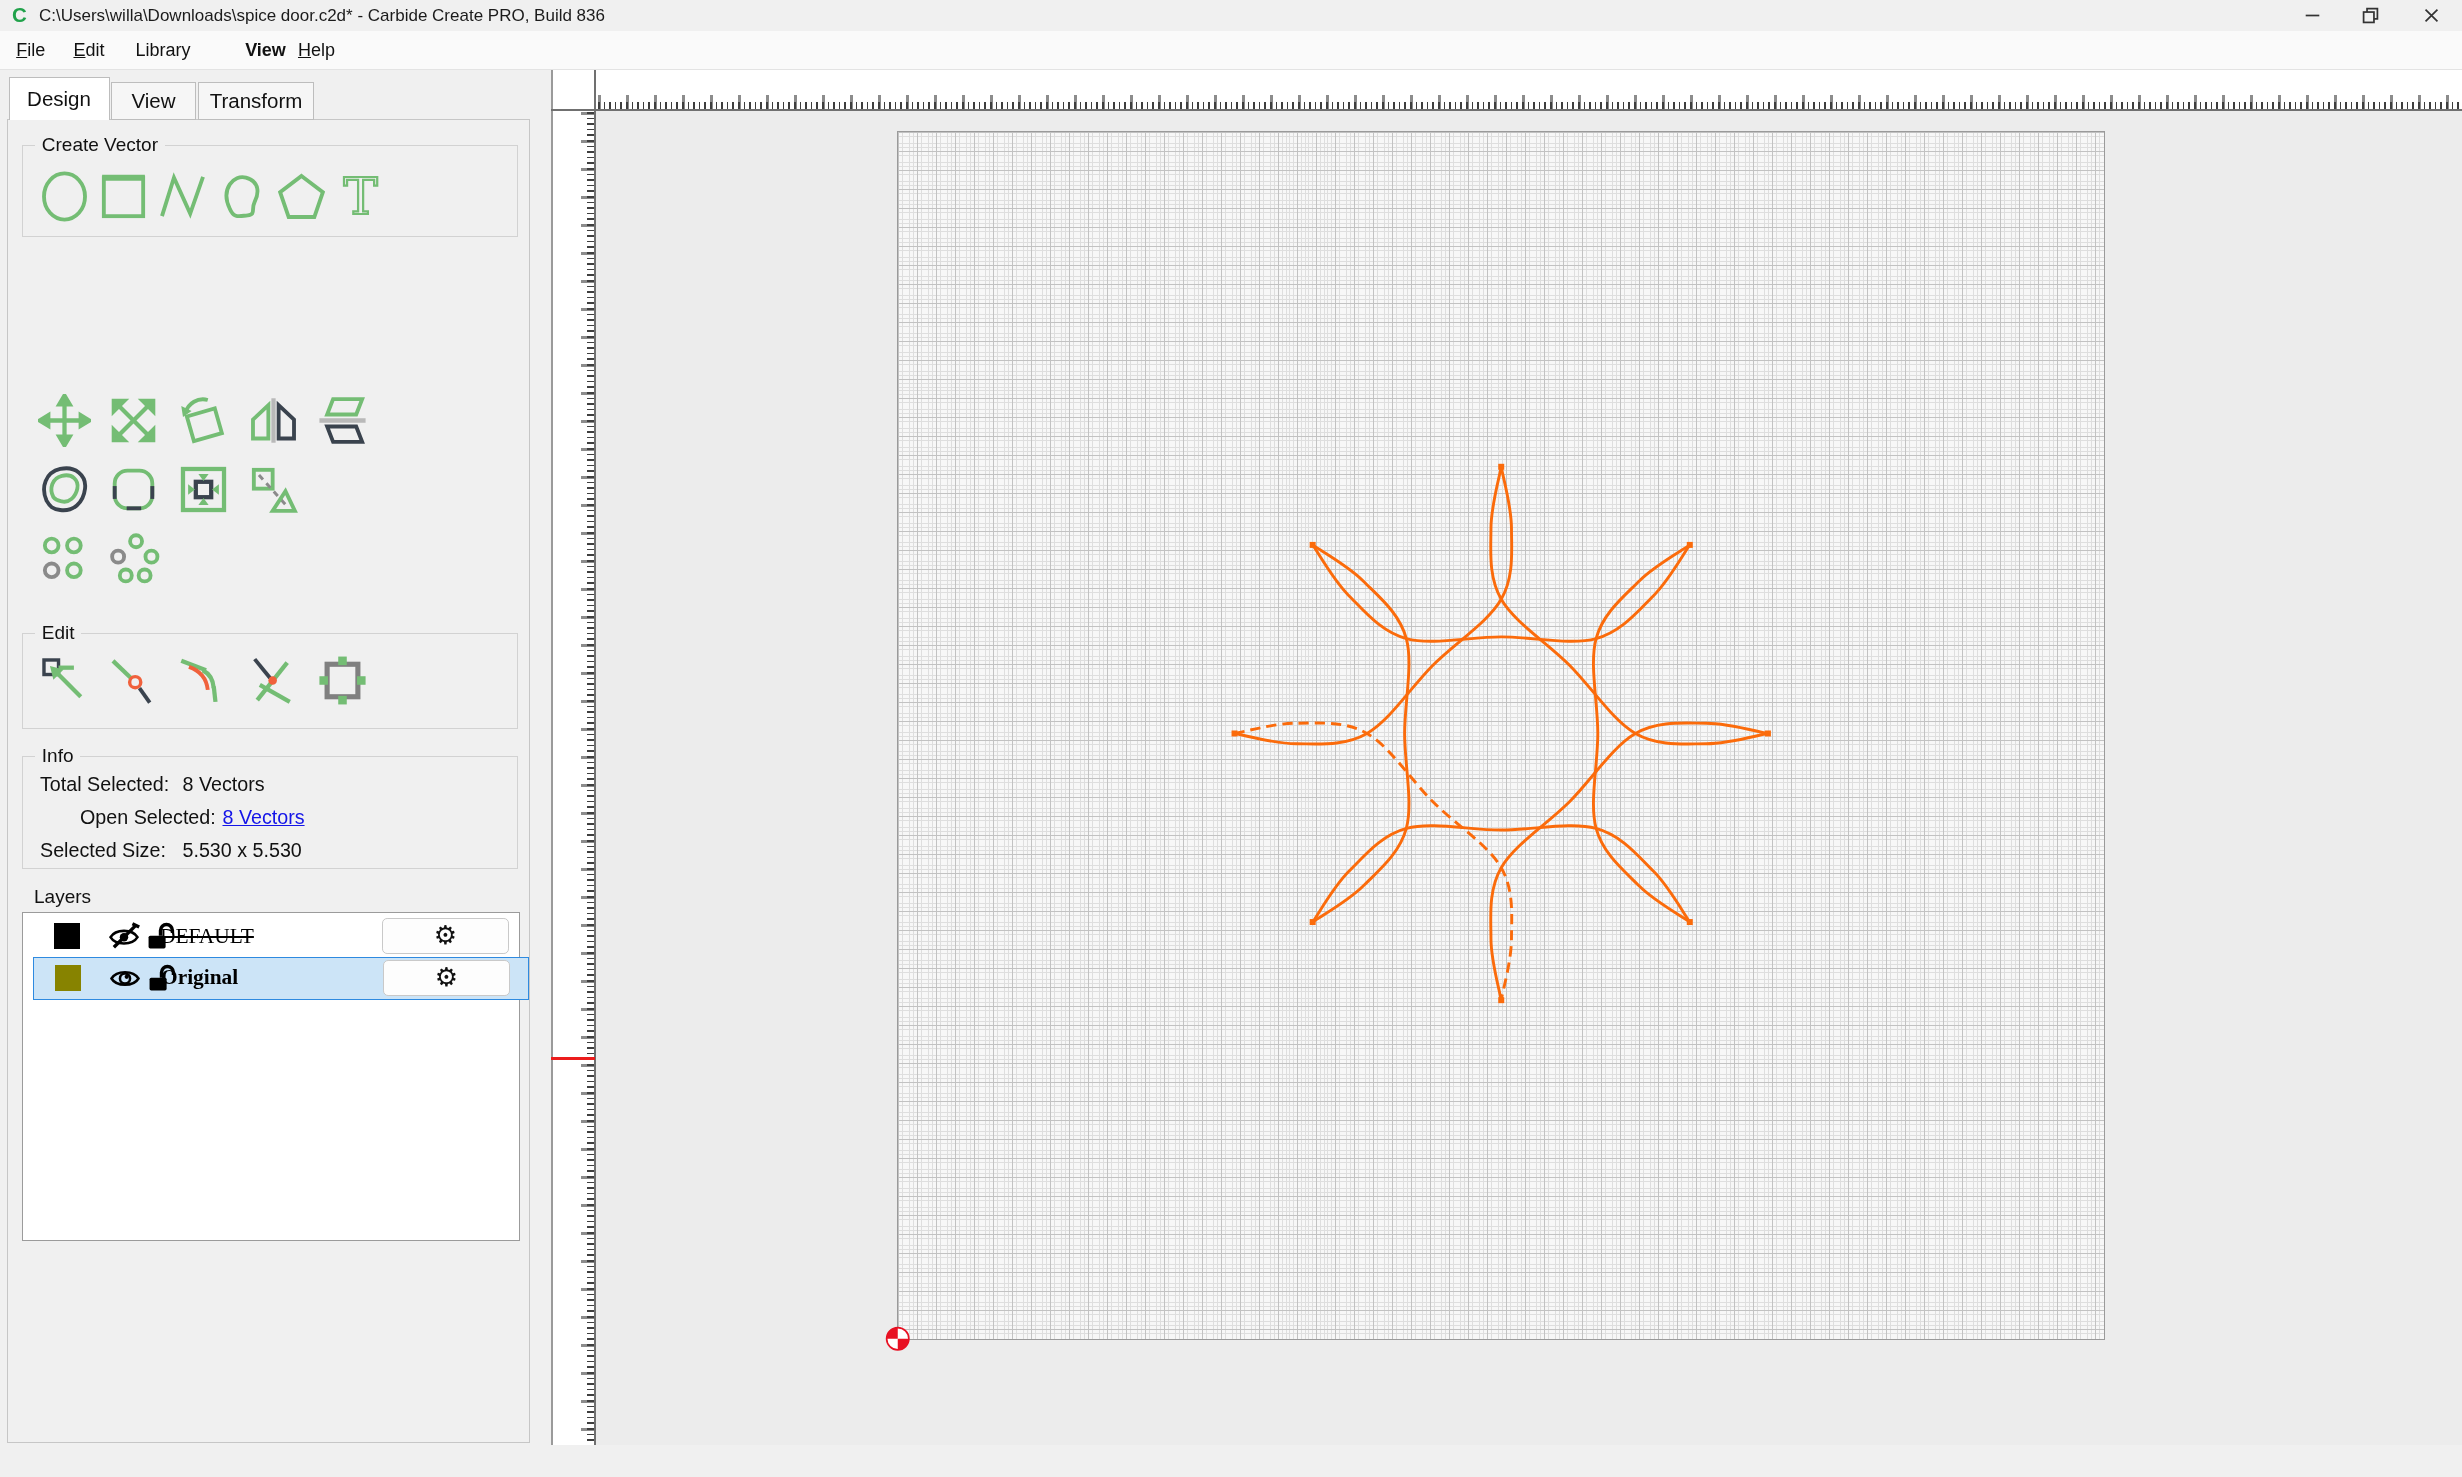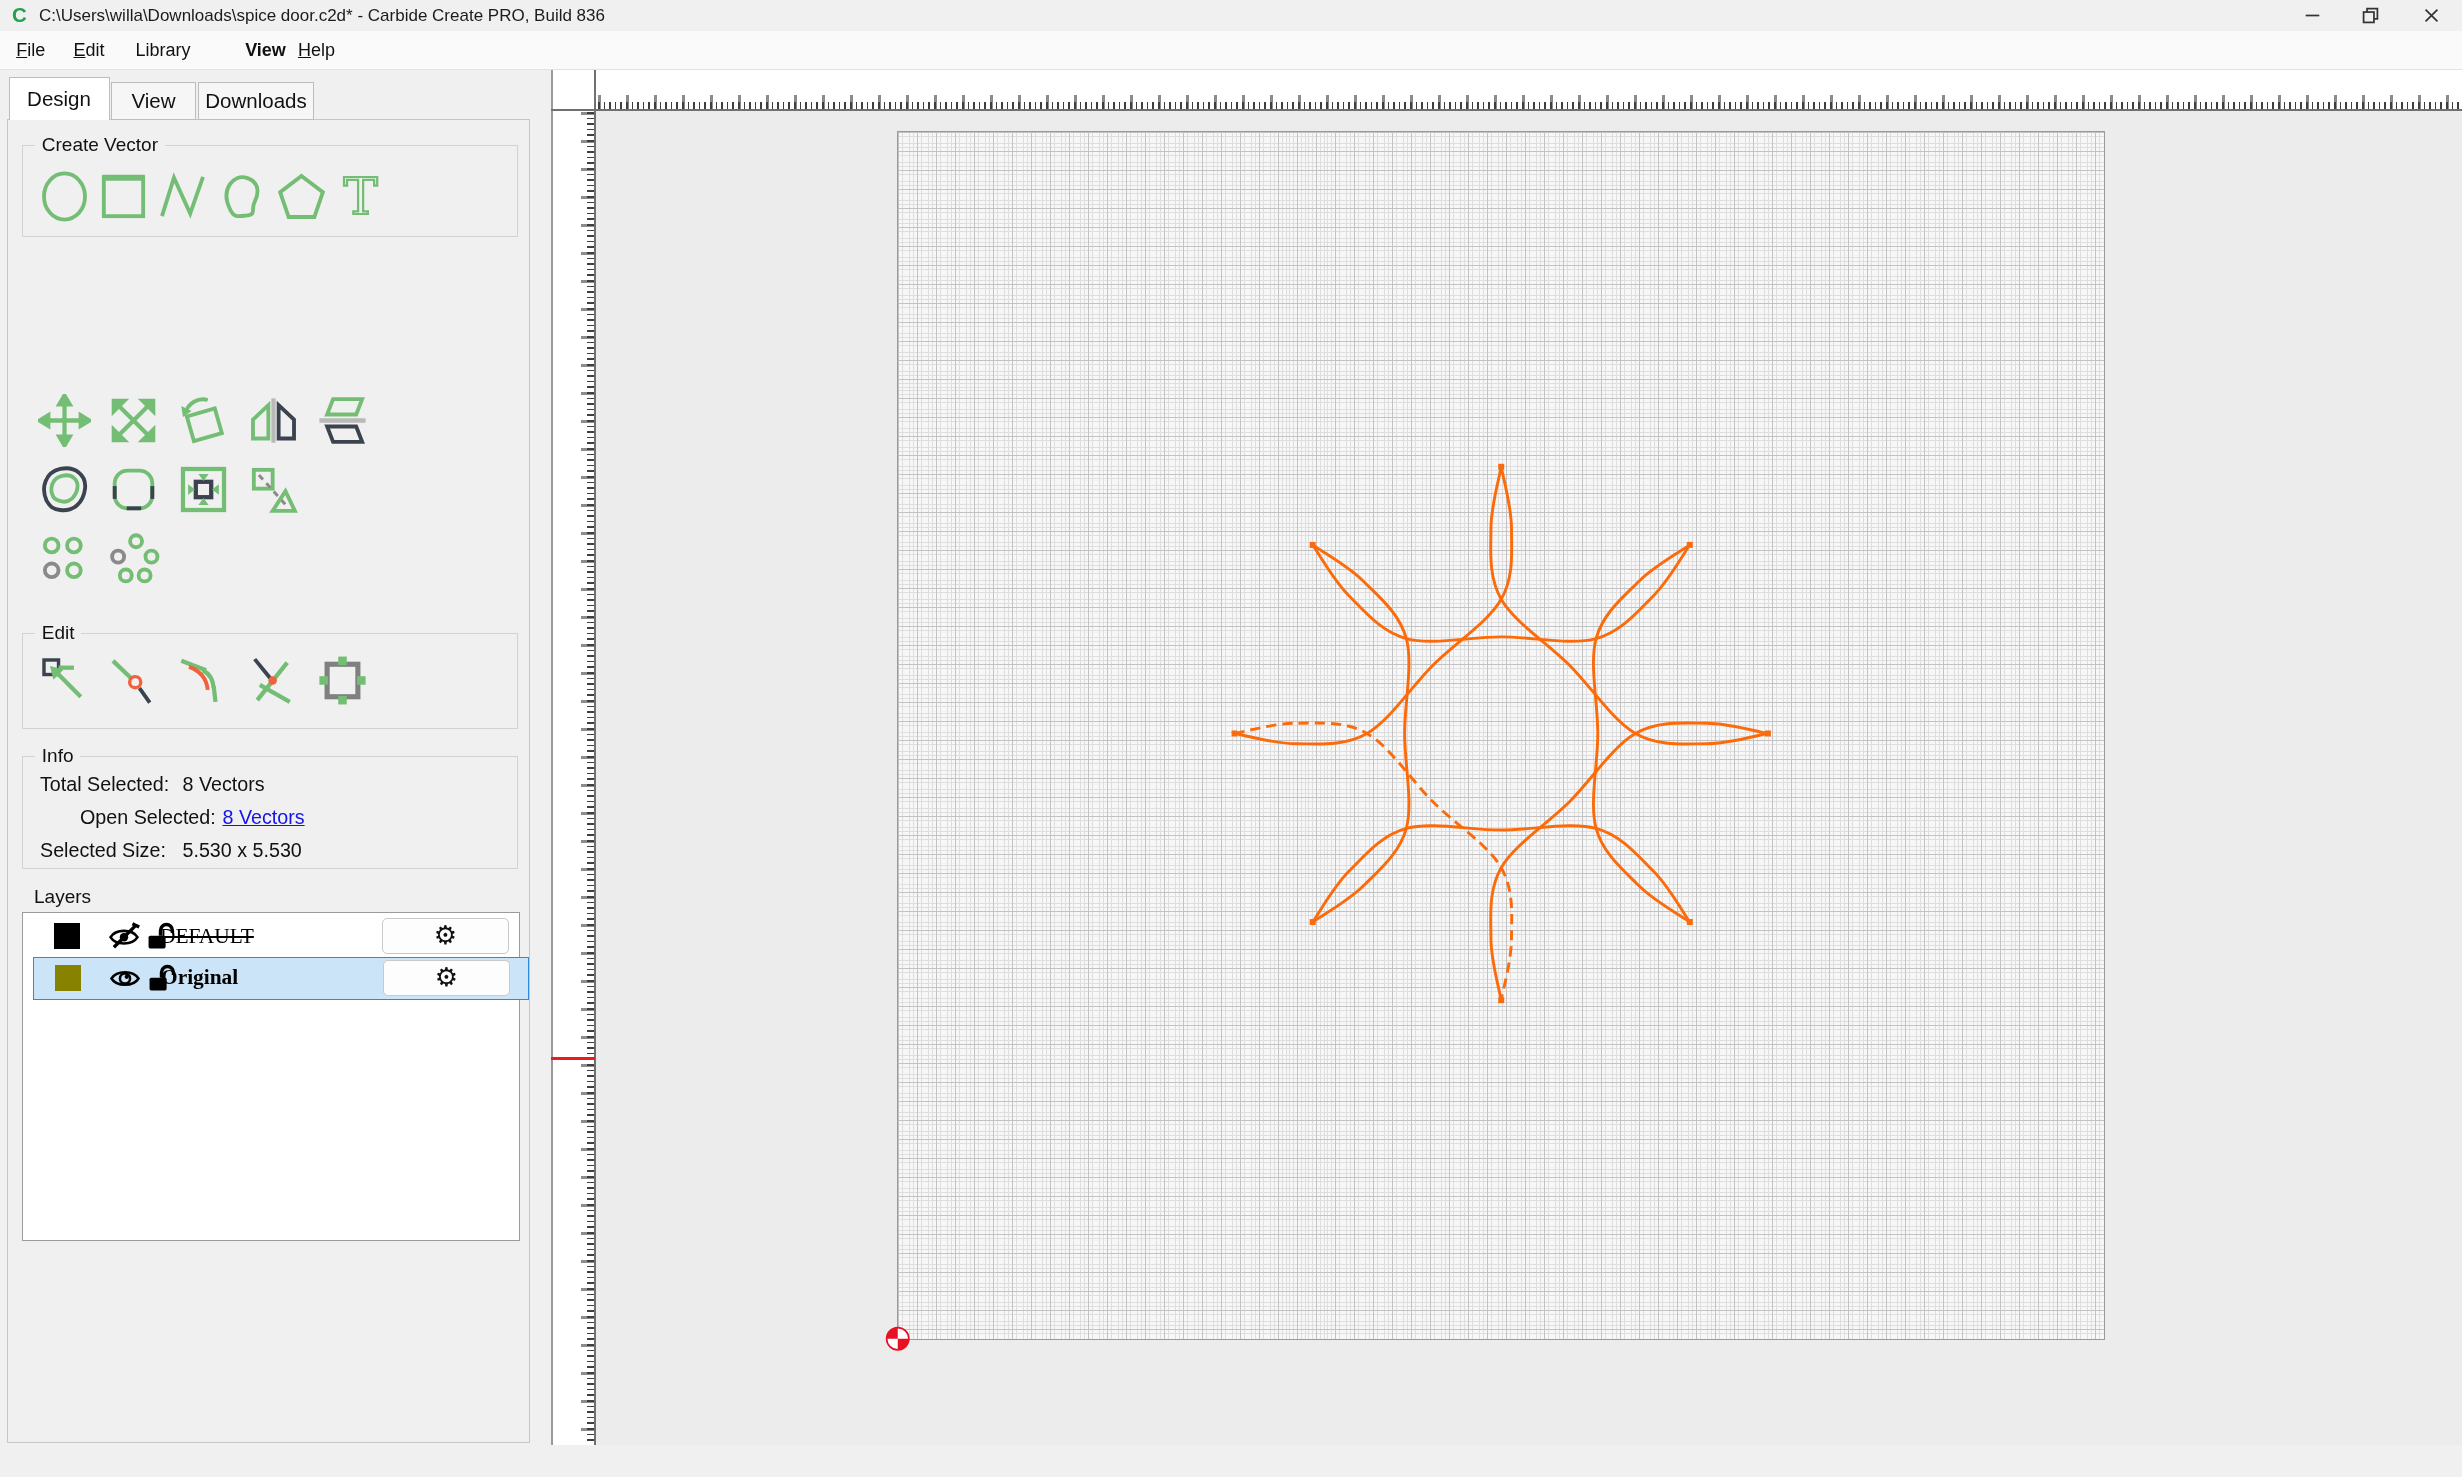--- a/index.html
+++ b/index.html
@@ -97,21 +97,21 @@
     <div class="menu-item" style="left:13.7px;  width:34px;"><u>F</u>ile</div>
     <div class="menu-item" style="left:70px;  width:38px;"><u>E</u>dit</div>
     <div class="menu-item" style="left:132px; width:62px;">Library</div>
     <div class="menu-item" style="left:244px; width:43px;font-weight:bold;">View</div>
     <div class="menu-item" style="left:296px; width:41px;"><u>H</u>elp</div>
   </div>
 
   <div class="side-pane"></div>
   <div class="tab tab-active" style="left:8.5px; top:77px; width:101px; height:43px; line-height:41px;">Design</div>
   <div class="tab" style="left:111px; top:82px; width:85px; height:38px; line-height:36px;">View</div>
-  <div class="tab" style="left:198px; top:82px; width:116px; height:38px; line-height:36px;">Downloads</div>
+  <div class="tab" style="left:198px; top:82px; width:116px; height:38px; line-height:36px;">Transform</div>
 
   <div class="gbox" style="top:145px; height:92px;">
     <div class="gtitle">Create Vector</div>
   </div>
   <div class="icon-row" style="left:36px; top:168px; gap:3.4px;">
     <div class="tool">
       <svg width="53" height="53" fill="none" stroke="#74bd74" stroke-width="4.5" viewBox="0 0 62 62">
         <ellipse cx="31" cy="31" rx="24" ry="27"></ellipse>
         </svg>
     </div>

